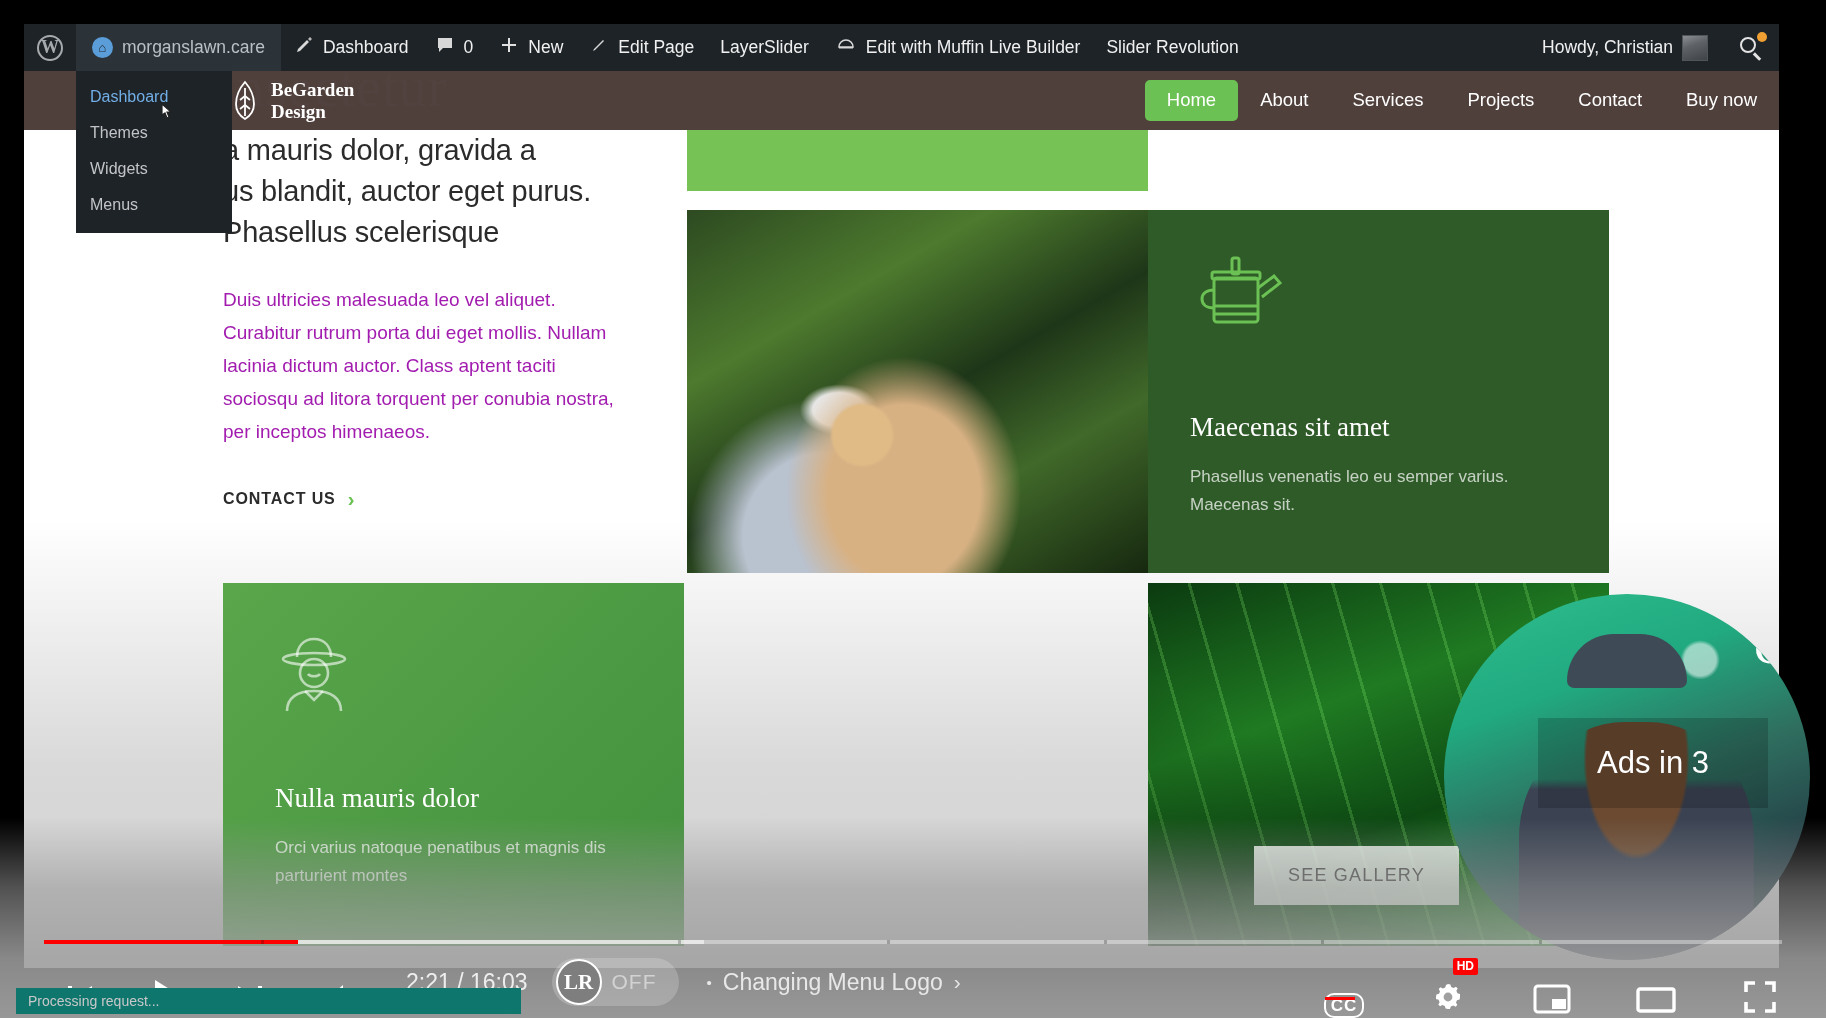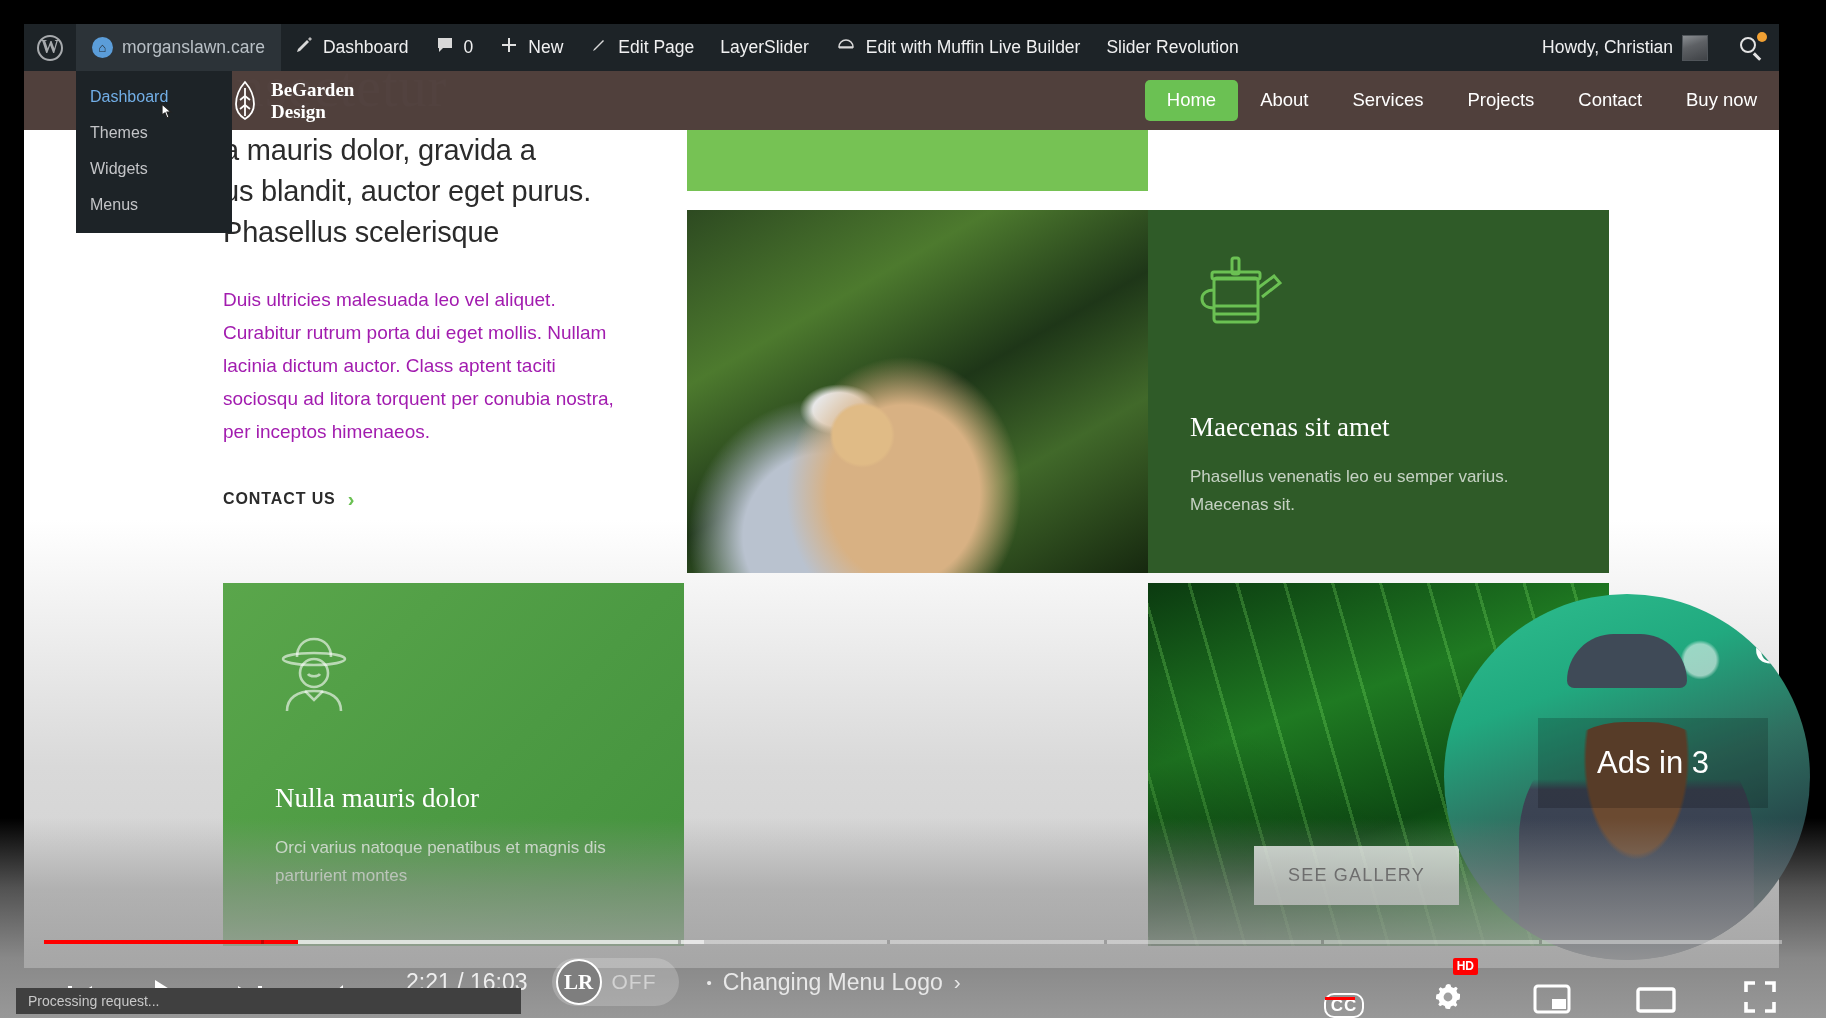--- a/index.html
+++ b/index.html
@@ -298,21 +298,21 @@
     position: absolute; right: 58px; bottom: 210px;
     width: 230px; height: 90px;
     background: rgba(0,0,0,0.18);
     display: flex; align-items: center; justify-content: center;
     color: #fff; font-size: 31px; z-index: 46;
   }
 
   
   #status-bar {
     position: absolute; left: 16px; bottom: 4px;
-    width: 505px; height: 26px; background: #404040;
+    width: 505px; height: 26px; background: #0f766e;
     color: #c8c8c8; font-size: 14px;
     display: flex; align-items: center; padding-left: 12px; z-index: 70;
   }
 </style>
 </head>
 <body>
 
 <div id="stage">
 
   <div id="page">

